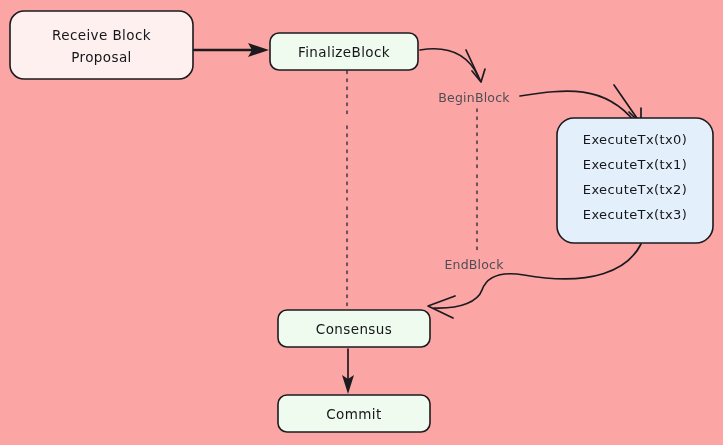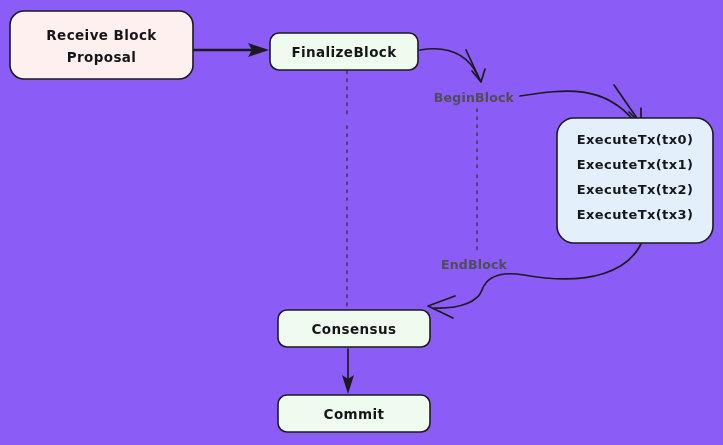--- a/index.html
+++ b/index.html
@@ -4,24 +4,23 @@
 <style>
   html, body {
     margin: 0;
     padding: 0;
     background: #000000;
   }
   #canvas {
     position: relative;
     width: 723px;
     height: 445px;
-    background: #8b5cf6;
+    background: #fca5a5;
     overflow: hidden;
     font-family: "DejaVu Sans", sans-serif;
-    font-weight: bold;
   }
   svg#diagram {
     position: absolute;
     top: 0;
     left: 0;
     width: 723px;
     height: 445px;
   }
   .node-rect {
     stroke: #1b1b1f;

